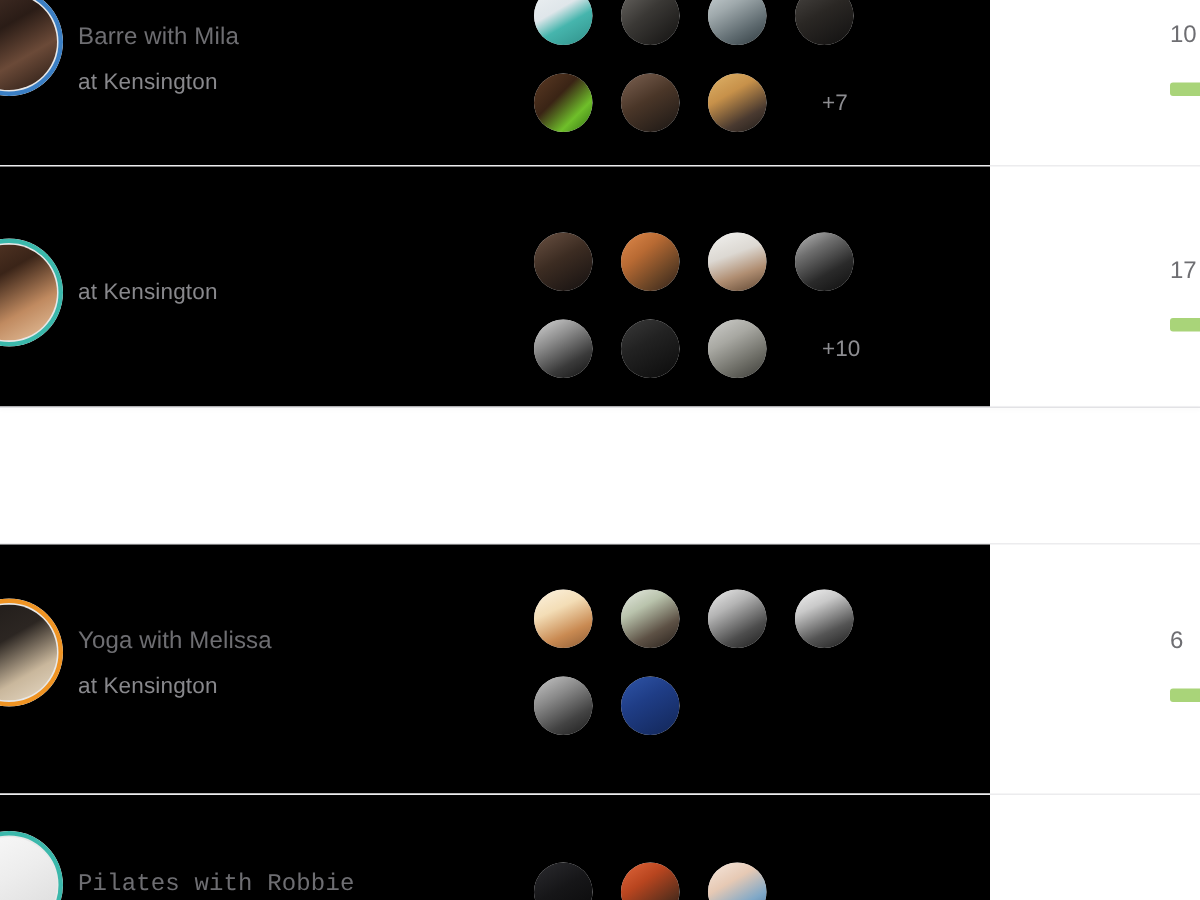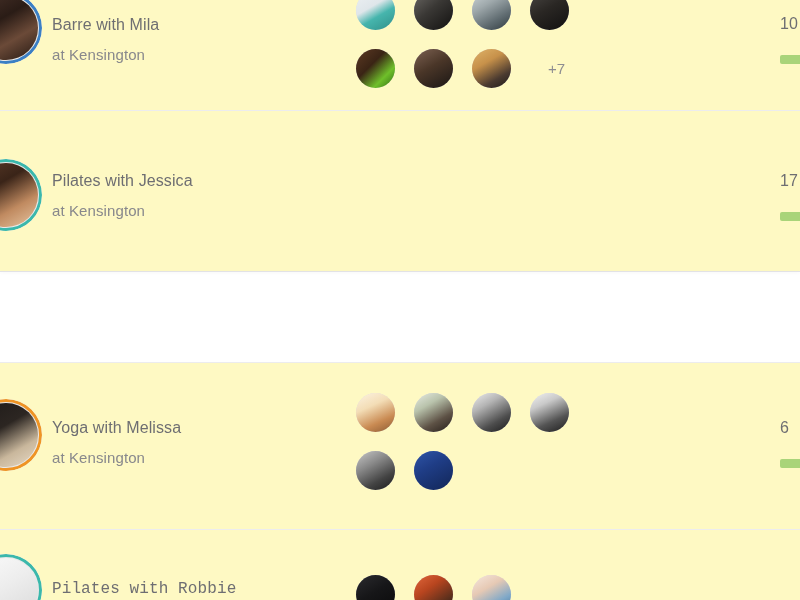--- a/index.html
+++ b/index.html
@@ -18,22 +18,22 @@
   .schedule-list {
     position: relative;
     width: 800px;
     height: 600px;
     background: #ffffff;
   }
 
   
   .class-row {
     position: relative;
-    width: 800px;
-    background: #fef9c3;
+    width: 660px;
+    background: #000000;
     box-sizing: border-box;
   }
 
   
   .instructor-avatar {
     position: absolute;
     left: -30px;
     width: 72px;
     height: 72px;
     border-radius: 50%;
@@ -239,24 +239,51 @@
   <div class="class-row" style="position:absolute; left:0; top:111px; height:160px;">
 
     <div class="instructor-avatar" style="top:48px;">
       <span class="photo">
         <i style="background:linear-gradient(150deg,#5a3a28 0%,#3a2418 35%,#c08a60 68%,#e8c6a2 100%);"></i>
       </span>
       <span class="ring" style="border-color:#3bb8ab;"></span>
     </div>
 
     <div class="class-info" style="top:62px;">
-      <div class="class-title">Pilates with Jessica</div>
       <div class="class-location">at Kensington</div>
     </div>
 
+    <div class="attendees" style="top:44px;">
+      <div class="attendee-row">
+        <span class="attendee">
+            <i style="background:linear-gradient(150deg,#6b5243 0%,#3c2c22 45%,#141010 100%);"></i>
+          </span>
+        <span class="attendee">
+            <i style="background:linear-gradient(140deg,#e08a4c 0%,#b86a33 35%,#6b4526 70%,#30211a 100%);"></i>
+          </span>
+        <span class="attendee">
+            <i style="background:linear-gradient(160deg,#f2f2f0 0%,#dcd8d2 38%,#b08e72 68%,#5d4430 100%);"></i>
+          </span>
+        <span class="attendee">
+            <i style="background:linear-gradient(150deg,#bdbdbd 0%,#6f6f6f 30%,#2a2a2a 65%,#0d0d0d 100%);"></i>
+          </span>
+      </div>
+      <div class="attendee-row">
+        <span class="attendee">
+            <i style="background:linear-gradient(150deg,#d8d8d8 0%,#8c8c8c 35%,#3a3a3a 70%,#111111 100%);"></i>
+          </span>
+        <span class="attendee">
+            <i style="background:linear-gradient(150deg,#3a3a3a 0%,#222222 40%,#0b0b0b 100%);"></i>
+          </span>
+        <span class="attendee">
+            <i style="background:linear-gradient(150deg,#cfcfcc 0%,#a8a8a2 35%,#6d6d66 70%,#3a3a36 100%);"></i>
+          </span>
+        <span class="attendee-more">+10</span>
+      </div>
+    </div>
 
     <div class="class-meta" style="top:62px;">
       <div class="meta-count">17</div>
       <div class="meta-bar"></div>
     </div>
   </div>
 
   <div class="row-divider shadowed" style="top:271px;"></div>
 
 

